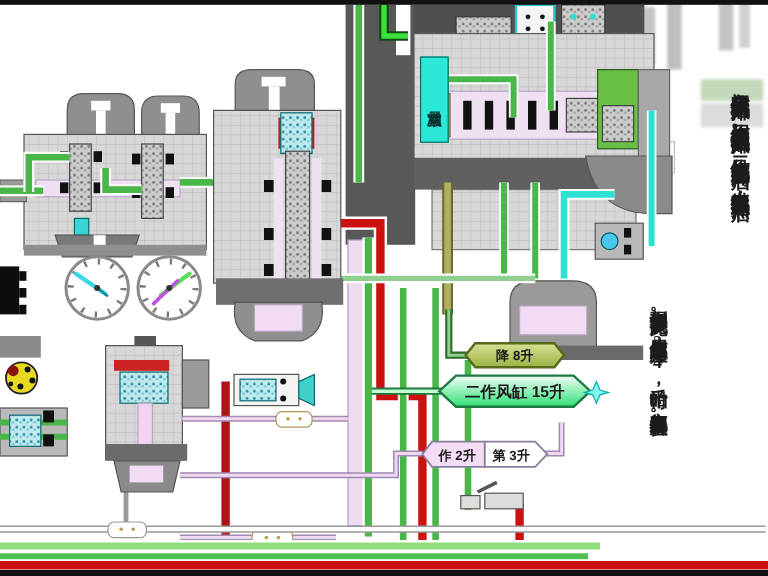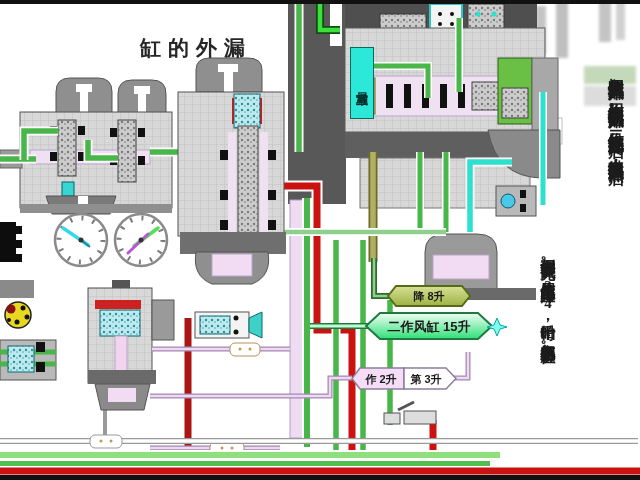--- a/index.html
+++ b/index.html
@@ -350,18 +350,17 @@
     <path d="M360,368 H404 V389 H360 L352,378.5 Z" fill="#f5dcf7" stroke="#8a7f9a" stroke-width="1.5"></path>
     <path d="M404,368 H446 L456,378.5 L446,389 H404 Z" fill="#ffffff" stroke="#8a7f9a" stroke-width="1.5"></path>
     <text class="svgtext" x="381" y="383" font-size="11" text-anchor="middle">作 2升</text>
     <text class="svgtext" x="426" y="383" font-size="11" text-anchor="middle">第 3升</text>
   </g>
 
   <rect x="0" y="0" width="640" height="4" fill="#111"></rect>
   <rect x="0" y="475" width="640" height="5" fill="#111"></rect>
 </svg>
 
-<div class="page-title">缸的外漏</div>
 <div class="vtext" id="jianshi">局减室</div>
 <div class="vtext" id="side-a">主阀使作用风缸排风；作用阀使机车制动缸排风。二作风缸充气止回阀开启；中继阀供气口虽然开启，</div>
 <div class="vtext" id="side-b">但列车管不能充风。作用风缸压力降至24千帕时，充气阀呈缓解位。</div>
 
 </div>
 
 </body></html>

